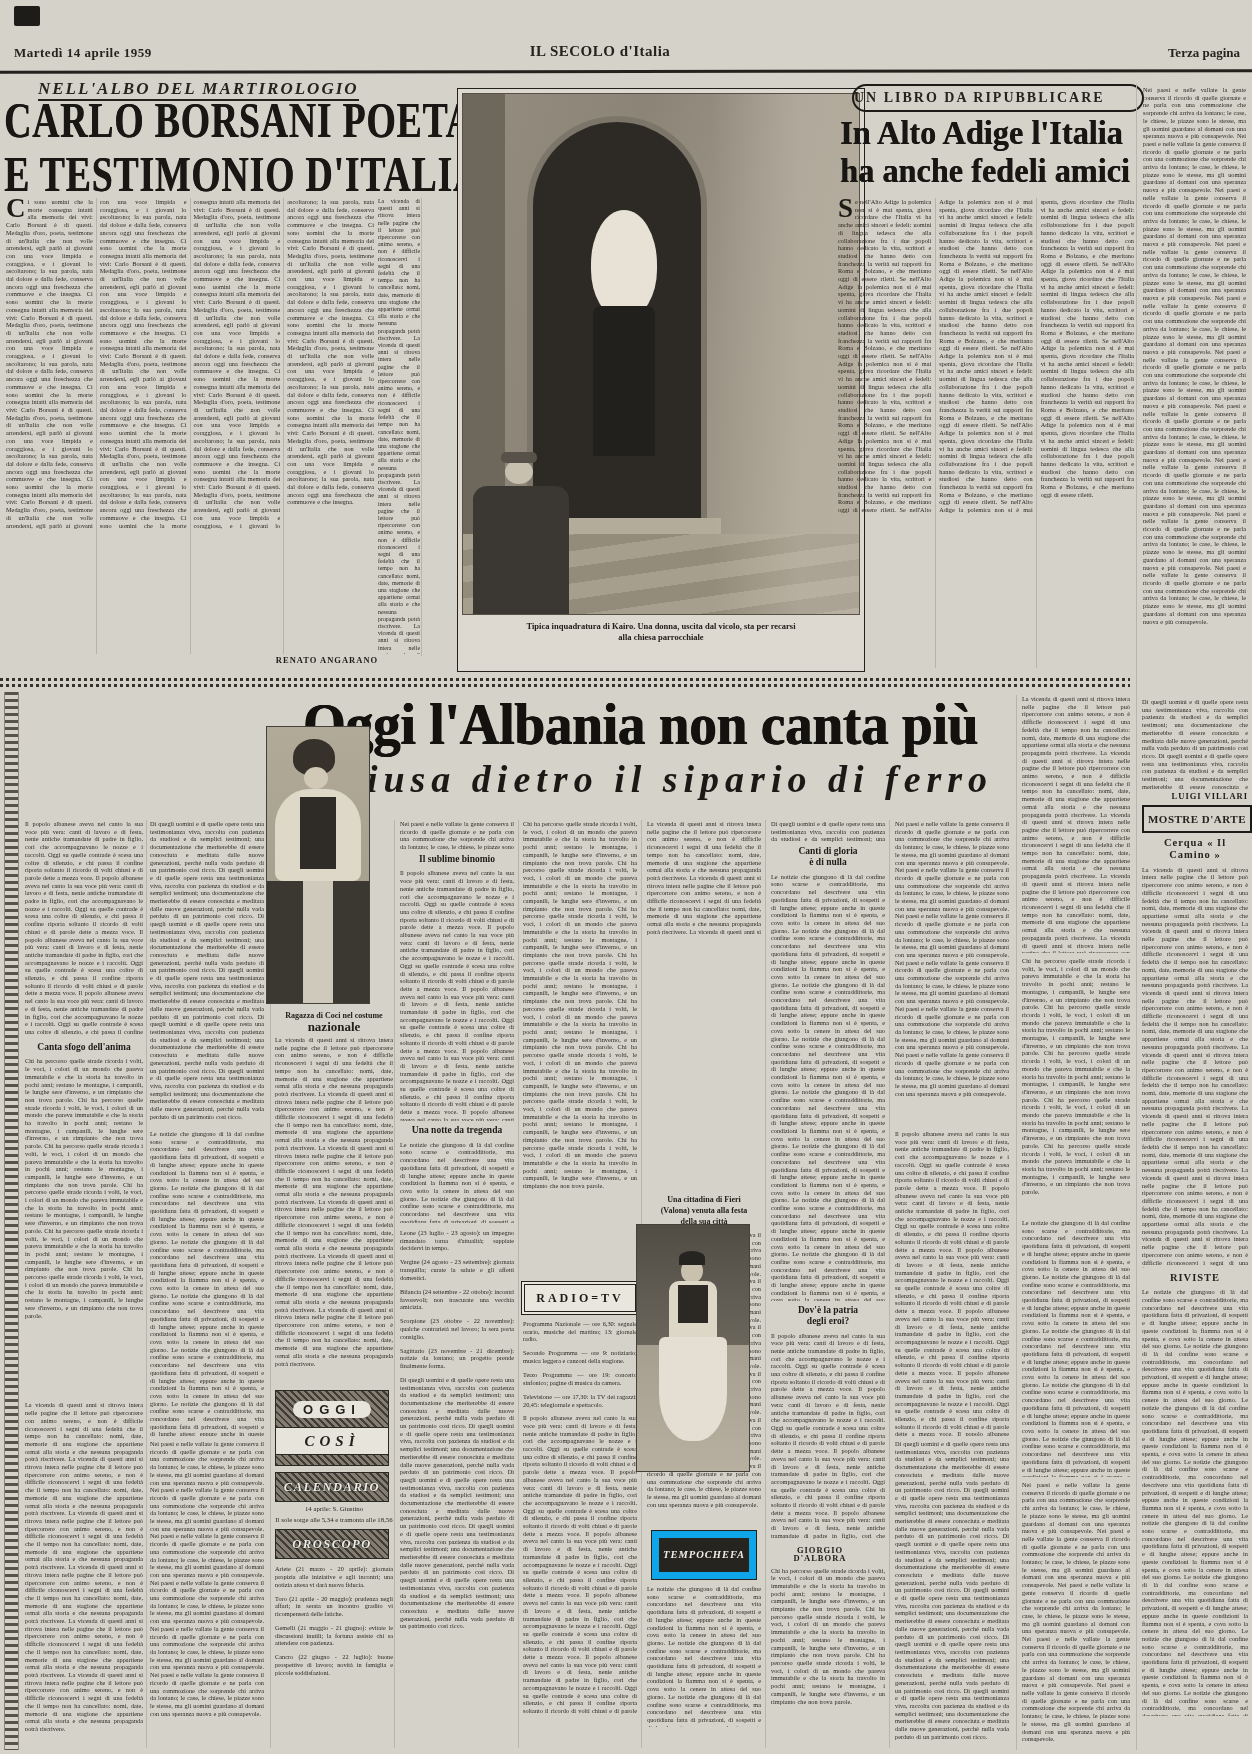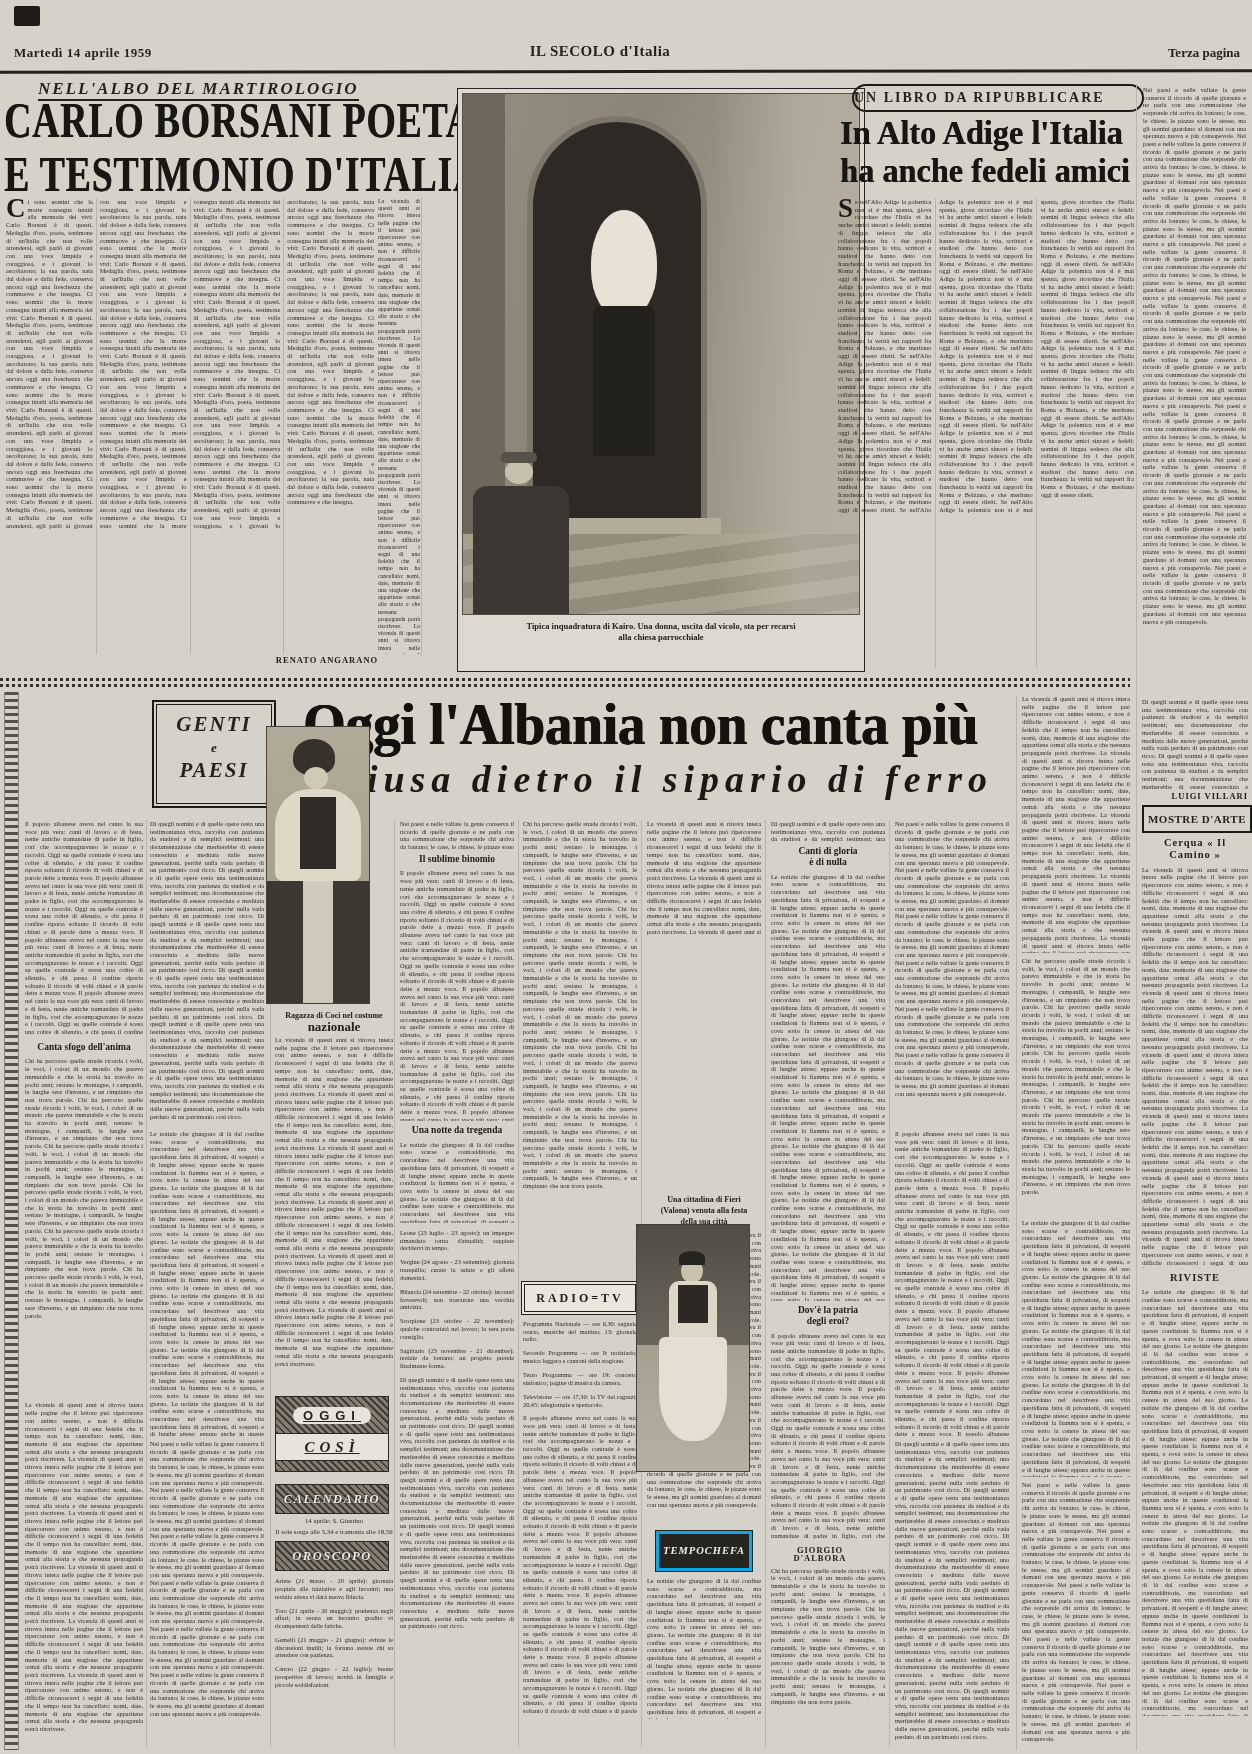--- a/index.html
+++ b/index.html
@@ -39,33 +39,33 @@
   .rubric .r3{font:bold italic 21px/1 "Liberation Serif",serif;letter-spacing:2px;margin-top:6px;}
   .alb-h{left:296px;top:694px;width:718px;text-align:center;font:bold 57px/1 "Liberation Serif",serif;color:#14120f;
          transform:scale(.96,1.05);transform-origin:0 0;text-shadow:.8px 0 0 #14120f,-.4px 0 0 #14120f;white-space:nowrap;}
   .alb-s{left:296px;top:760px;width:718px;text-align:center;font:bold italic 38px/1 "Liberation Serif",serif;letter-spacing:6px;color:#1b1915;white-space:nowrap;}
   .subh{font:bold 9.5px/1.2 "Liberation Serif",serif;text-align:center;margin:3px 0 4px 0;color:#1d1b17;}
   .col{position:absolute;top:820px;}
   .gap{width:100%;}
   .vr{position:absolute;width:1px;background:#b8b5ad;}
   
   .hatch{background:repeating-linear-gradient(45deg,#403c35 0 2px,#837d72 2px 5px);}
-  .oggibox{width:112px;border:1px solid #2a2823;margin:12px 0;text-decoration:underline;}
+  .oggibox{width:112px;border:1px solid #2a2823;margin:6px 0;}
   .oggibox .band1{height:36px;display:flex;align-items:center;justify-content:center;}
   .oggibox .pill{background:#e7e4dc;border-radius:9px;padding:2px 10px;font:bold 13px/1 "Liberation Sans",sans-serif;letter-spacing:6px;color:#23211c;}
   .oggibox .band2{height:26px;background:#e7e4dc;border-top:1px solid #2a2823;border-bottom:1px solid #2a2823;
                   font:bold italic 15px/26px "Liberation Serif",serif;text-align:center;letter-spacing:5px;color:#23211c;}
   .oggibox .band3{height:10px;}
   .banner{width:112px;height:28px;border:1px solid #2a2823;font:bold italic 12.5px/28px "Liberation Serif",serif;
           text-align:center;letter-spacing:1.5px;color:#efede6;text-shadow:0 0 2px #000;margin:4px 0 3px 0;}
   .smallnote{font:6.8px/8.4px "Liberation Serif",serif;text-align:center;color:#2b2822;margin-bottom:3px;}
   .entry{font:6.3px/7.7px "Liberation Serif",serif;text-align:justify;color:#2b2822;margin-bottom:6px;}
   .radiobox{width:110px;height:26px;margin:2px auto 8px auto;background:#e9e6de;border:1px solid #23211c;
             box-shadow:0 0 0 2px #e9e6de,0 0 0 3px #23211c;font:bold 12px/26px "Liberation Serif",serif;text-align:center;letter-spacing:3px;color:#1d1b17;}
-  .tempobox{width:90px;height:34px;margin:2px auto 6px auto;background:#26241f;border:3px solid #0ea5e9;outline:1px solid #23211c;
+  .tempobox{width:90px;height:34px;margin:2px auto 6px auto;background:#26241f;border:7px solid #0ea5e9;outline:1px solid #23211c;
             font:bold italic 10.5px/34px "Liberation Serif",serif;text-align:center;letter-spacing:1px;color:#f0ede5;}
   .mostre{width:106px;height:24px;border:2px solid #1d1b17;font:bold 11px/24px "Liberation Serif",serif;text-align:center;letter-spacing:.5px;margin:4px 0;}
   .centerb{font:bold 10.5px/1.2 "Liberation Serif",serif;text-align:center;letter-spacing:1px;margin:4px 0;}
   .lstrip{left:4px;top:692px;width:13px;height:1058px;border-left:1px solid #8a857b;border-right:1px solid #8a857b;
           background:repeating-linear-gradient(180deg,#57534a 0 3px,rgba(0,0,0,0) 3px 7px);}
 </style>
 </head>
 <body>
 
 <div class="page">
@@ -114,25 +114,20 @@
   </div>
   <div class="abs" style="left:1143px;top:86px;width:103px;height:580px;overflow:hidden;">
     <p class="txt" style="margin:0;">Nei paesi e nelle vallate la gente conserva il ricordo di quelle giornate e ne parla con una commozione che sorprende chi arriva da lontano; le case, le chiese, le piazze sono le stesse, ma gli uomini guardano al domani con una speranza nuova e più consapevole. Nei paesi e nelle vallate la gente conserva il ricordo di quelle giornate e ne parla con una commozione che sorprende chi arriva da lontano; le case, le chiese, le piazze sono le stesse, ma gli uomini guardano al domani con una speranza nuova e più consapevole. Nei paesi e nelle vallate la gente conserva il ricordo di quelle giornate e ne parla con una commozione che sorprende chi arriva da lontano; le case, le chiese, le piazze sono le stesse, ma gli uomini guardano al domani con una speranza nuova e più consapevole. Nei paesi e nelle vallate la gente conserva il ricordo di quelle giornate e ne parla con una commozione che sorprende chi arriva da lontano; le case, le chiese, le piazze sono le stesse, ma gli uomini guardano al domani con una speranza nuova e più consapevole. Nei paesi e nelle vallate la gente conserva il ricordo di quelle giornate e ne parla con una commozione che sorprende chi arriva da lontano; le case, le chiese, le piazze sono le stesse, ma gli uomini guardano al domani con una speranza nuova e più consapevole. Nei paesi e nelle vallate la gente conserva il ricordo di quelle giornate e ne parla con una commozione che sorprende chi arriva da lontano; le case, le chiese, le piazze sono le stesse, ma gli uomini guardano al domani con una speranza nuova e più consapevole. Nei paesi e nelle vallate la gente conserva il ricordo di quelle giornate e ne parla con una commozione che sorprende chi arriva da lontano; le case, le chiese, le piazze sono le stesse, ma gli uomini guardano al domani con una speranza nuova e più consapevole. Nei paesi e nelle vallate la gente conserva il ricordo di quelle giornate e ne parla con una commozione che sorprende chi arriva da lontano; le case, le chiese, le piazze sono le stesse, ma gli uomini guardano al domani con una speranza nuova e più consapevole. Nei paesi e nelle vallate la gente conserva il ricordo di quelle giornate e ne parla con una commozione che sorprende chi arriva da lontano; le case, le chiese, le piazze sono le stesse, ma gli uomini guardano al domani con una speranza nuova e più consapevole. Nei paesi e nelle vallate la gente conserva il ricordo di quelle giornate e ne parla con una commozione che sorprende chi arriva da lontano; le case, le chiese, le piazze sono le stesse, ma gli uomini guardano al domani con una speranza nuova e più consapevole. </p>
   </div>
   <div class="abs vr" style="left:1136px;top:84px;height:1666px;"></div>
 
   <div class="abs dash" style="left:0;top:678px;width:1130px;"></div>
   <div class="abs dash" style="left:0;top:684px;width:1130px;"></div>
   <div class="abs lstrip"></div>
 
-  <div class="abs rubric">
-    <div class="r1">GENTI</div>
-    <div class="r2">e</div>
-    <div class="r3">PAESI</div>
-  </div>
   <div class="abs alb-h">Oggi l'Albania non canta più</div>
   <div class="abs alb-s">chiusa dietro il sipario di ferro</div>
 
   <div class="abs vr" style="left:146px;top:820px;height:928px;"></div>
   <div class="abs vr" style="left:270px;top:820px;height:928px;"></div>
   <div class="abs vr" style="left:394px;top:820px;height:928px;"></div>
   <div class="abs vr" style="left:518px;top:820px;height:928px;"></div>
   <div class="abs vr" style="left:641px;top:820px;height:928px;"></div>
   <div class="abs vr" style="left:765px;top:820px;height:928px;"></div>
   <div class="abs vr" style="left:889px;top:820px;height:928px;"></div>

